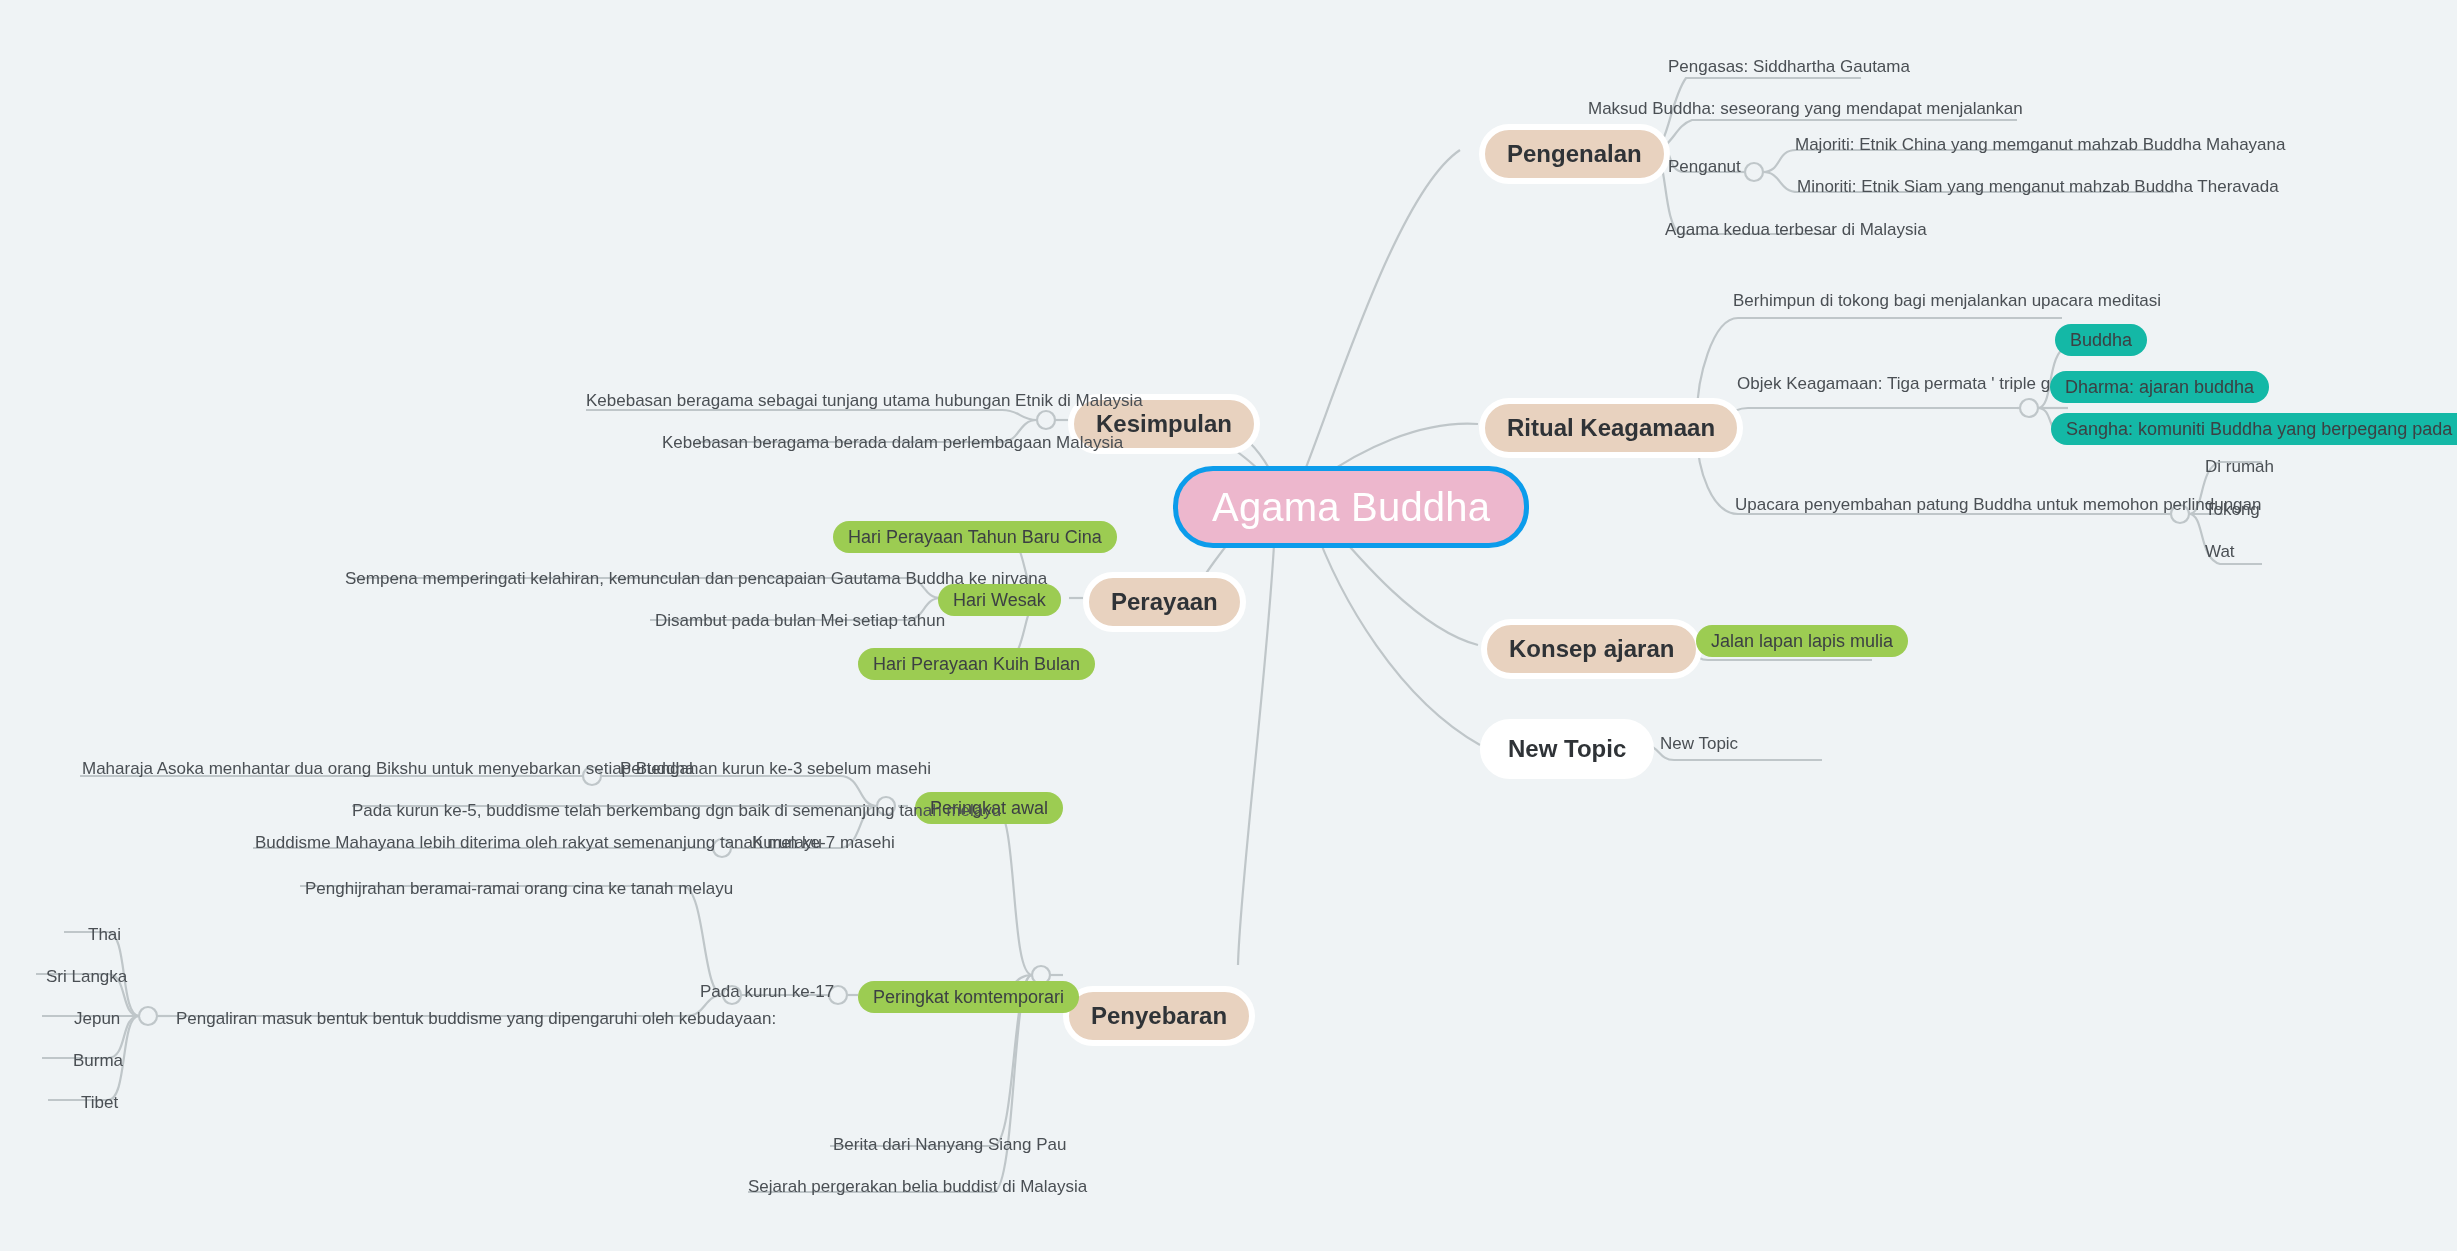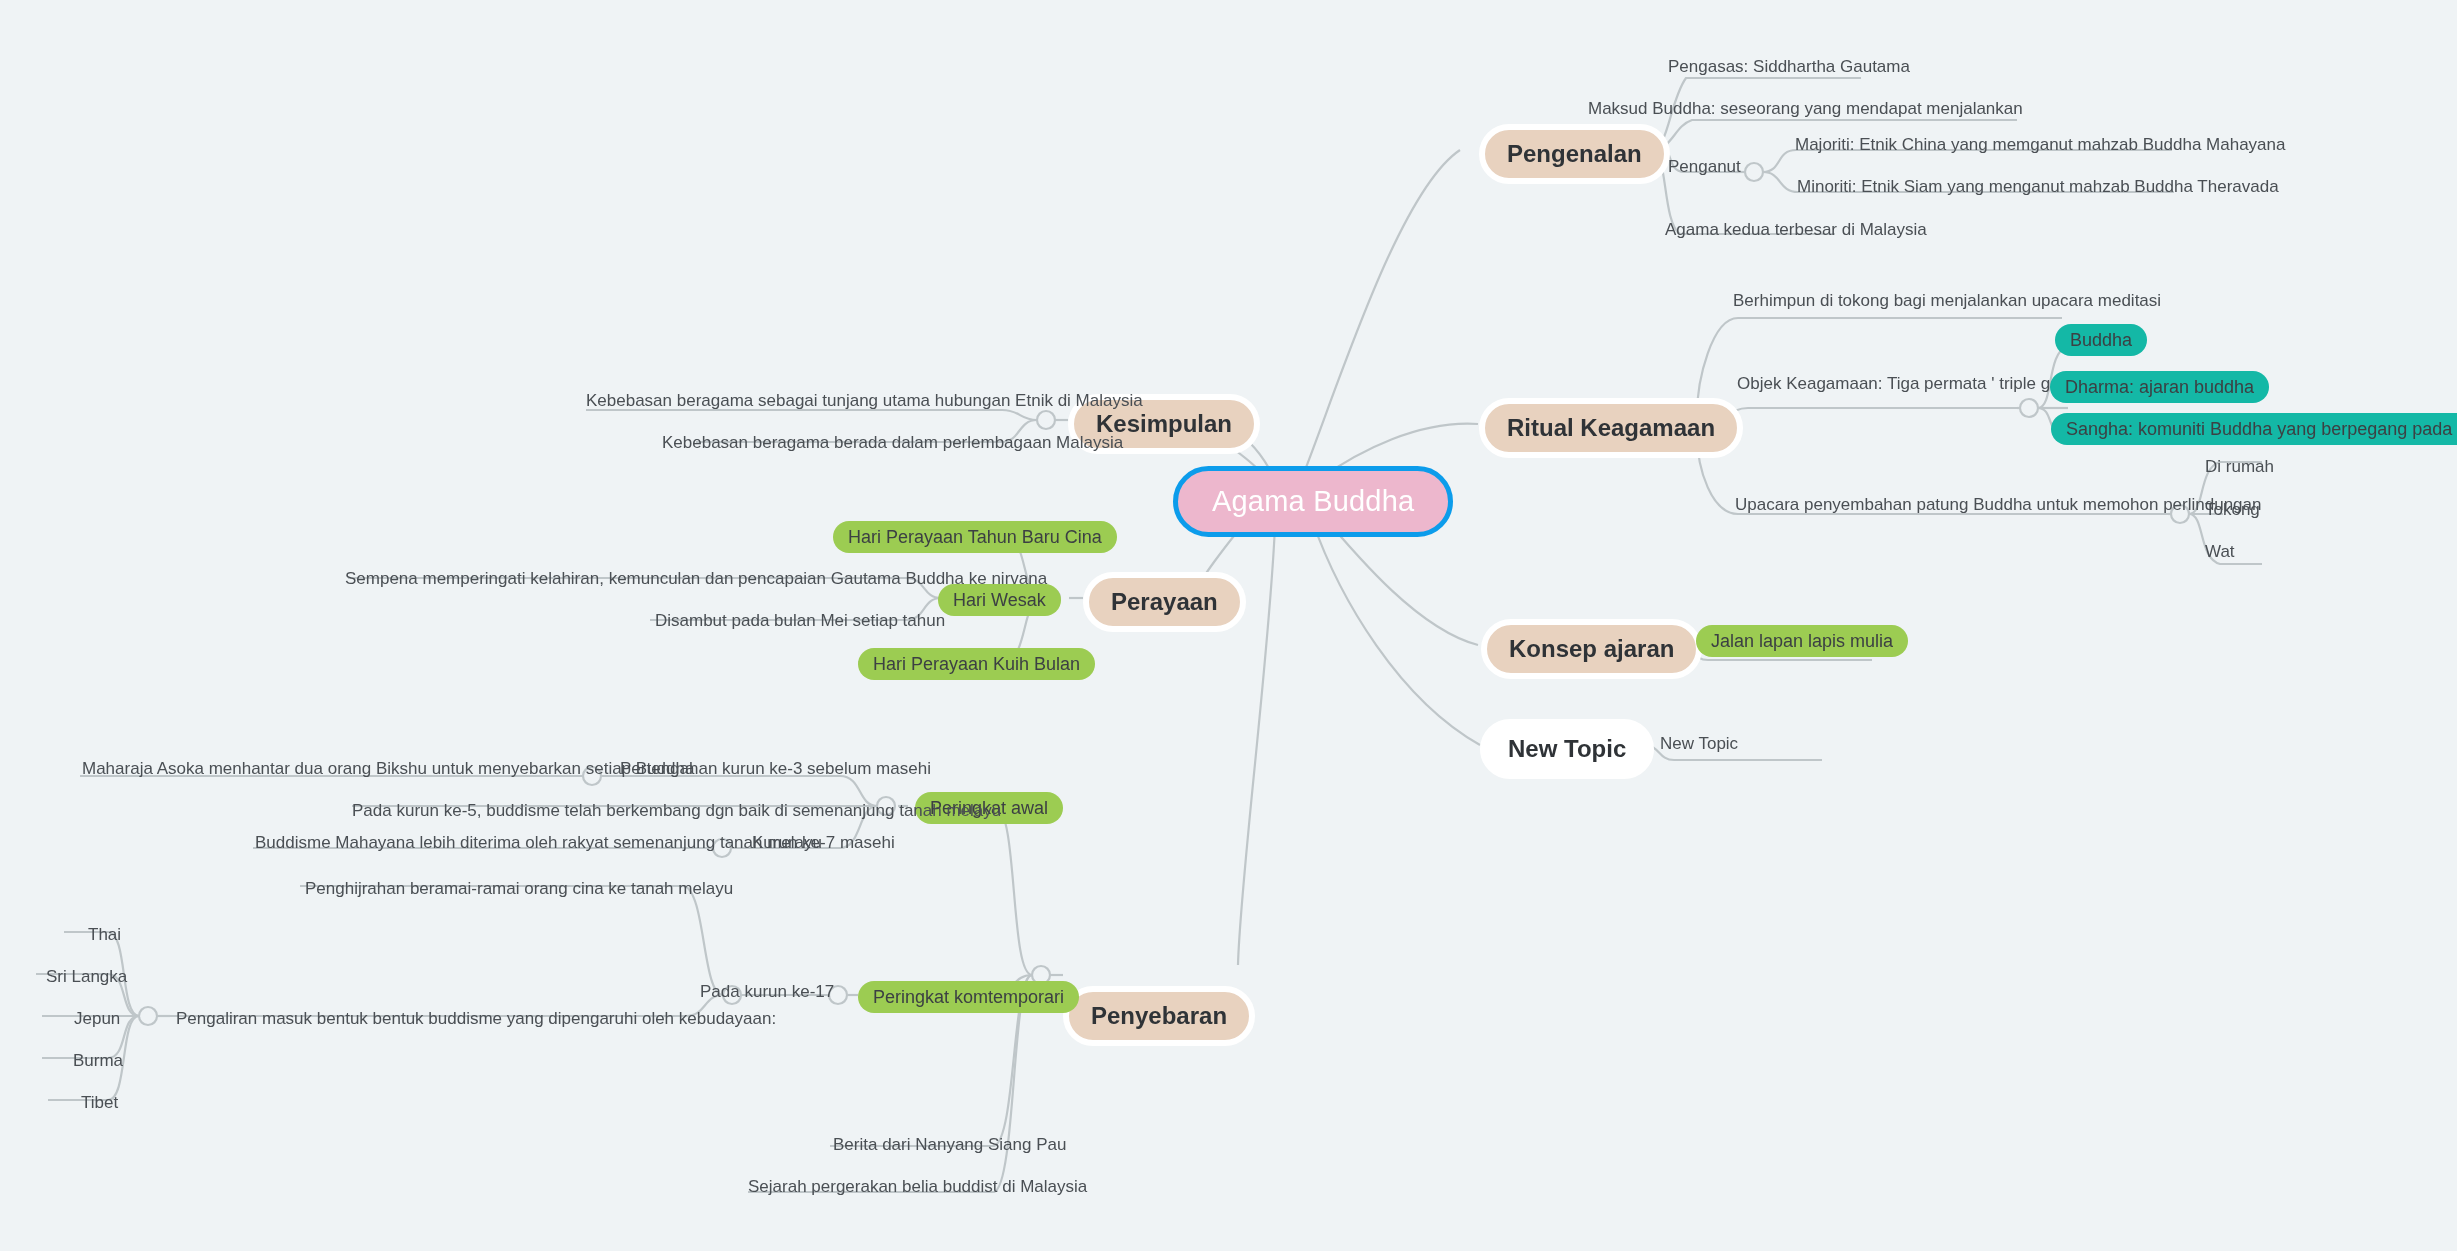--- a/index.html
+++ b/index.html
@@ -13,21 +13,21 @@
   #canvas{position:absolute;inset:0;width:2457px;height:1251px;}
   svg#edges{position:absolute;left:0;top:0;width:2457px;height:1251px;pointer-events:none;}
   .node{position:absolute;box-sizing:border-box;white-space:nowrap;}
 
   
   .root{
     background:#edb7cd;
     color:#ffffff;
     border:5px solid #0c9ceb;
     border-radius:40px;
-    font-size:29px;
+    font-size:40px;
     font-weight:400;
     padding:16px 34px;
     letter-spacing:.2px;
     line-height:1;
   }
 
   
   .branch{
     background:#e8d2bf;
     color:#2f3337;

